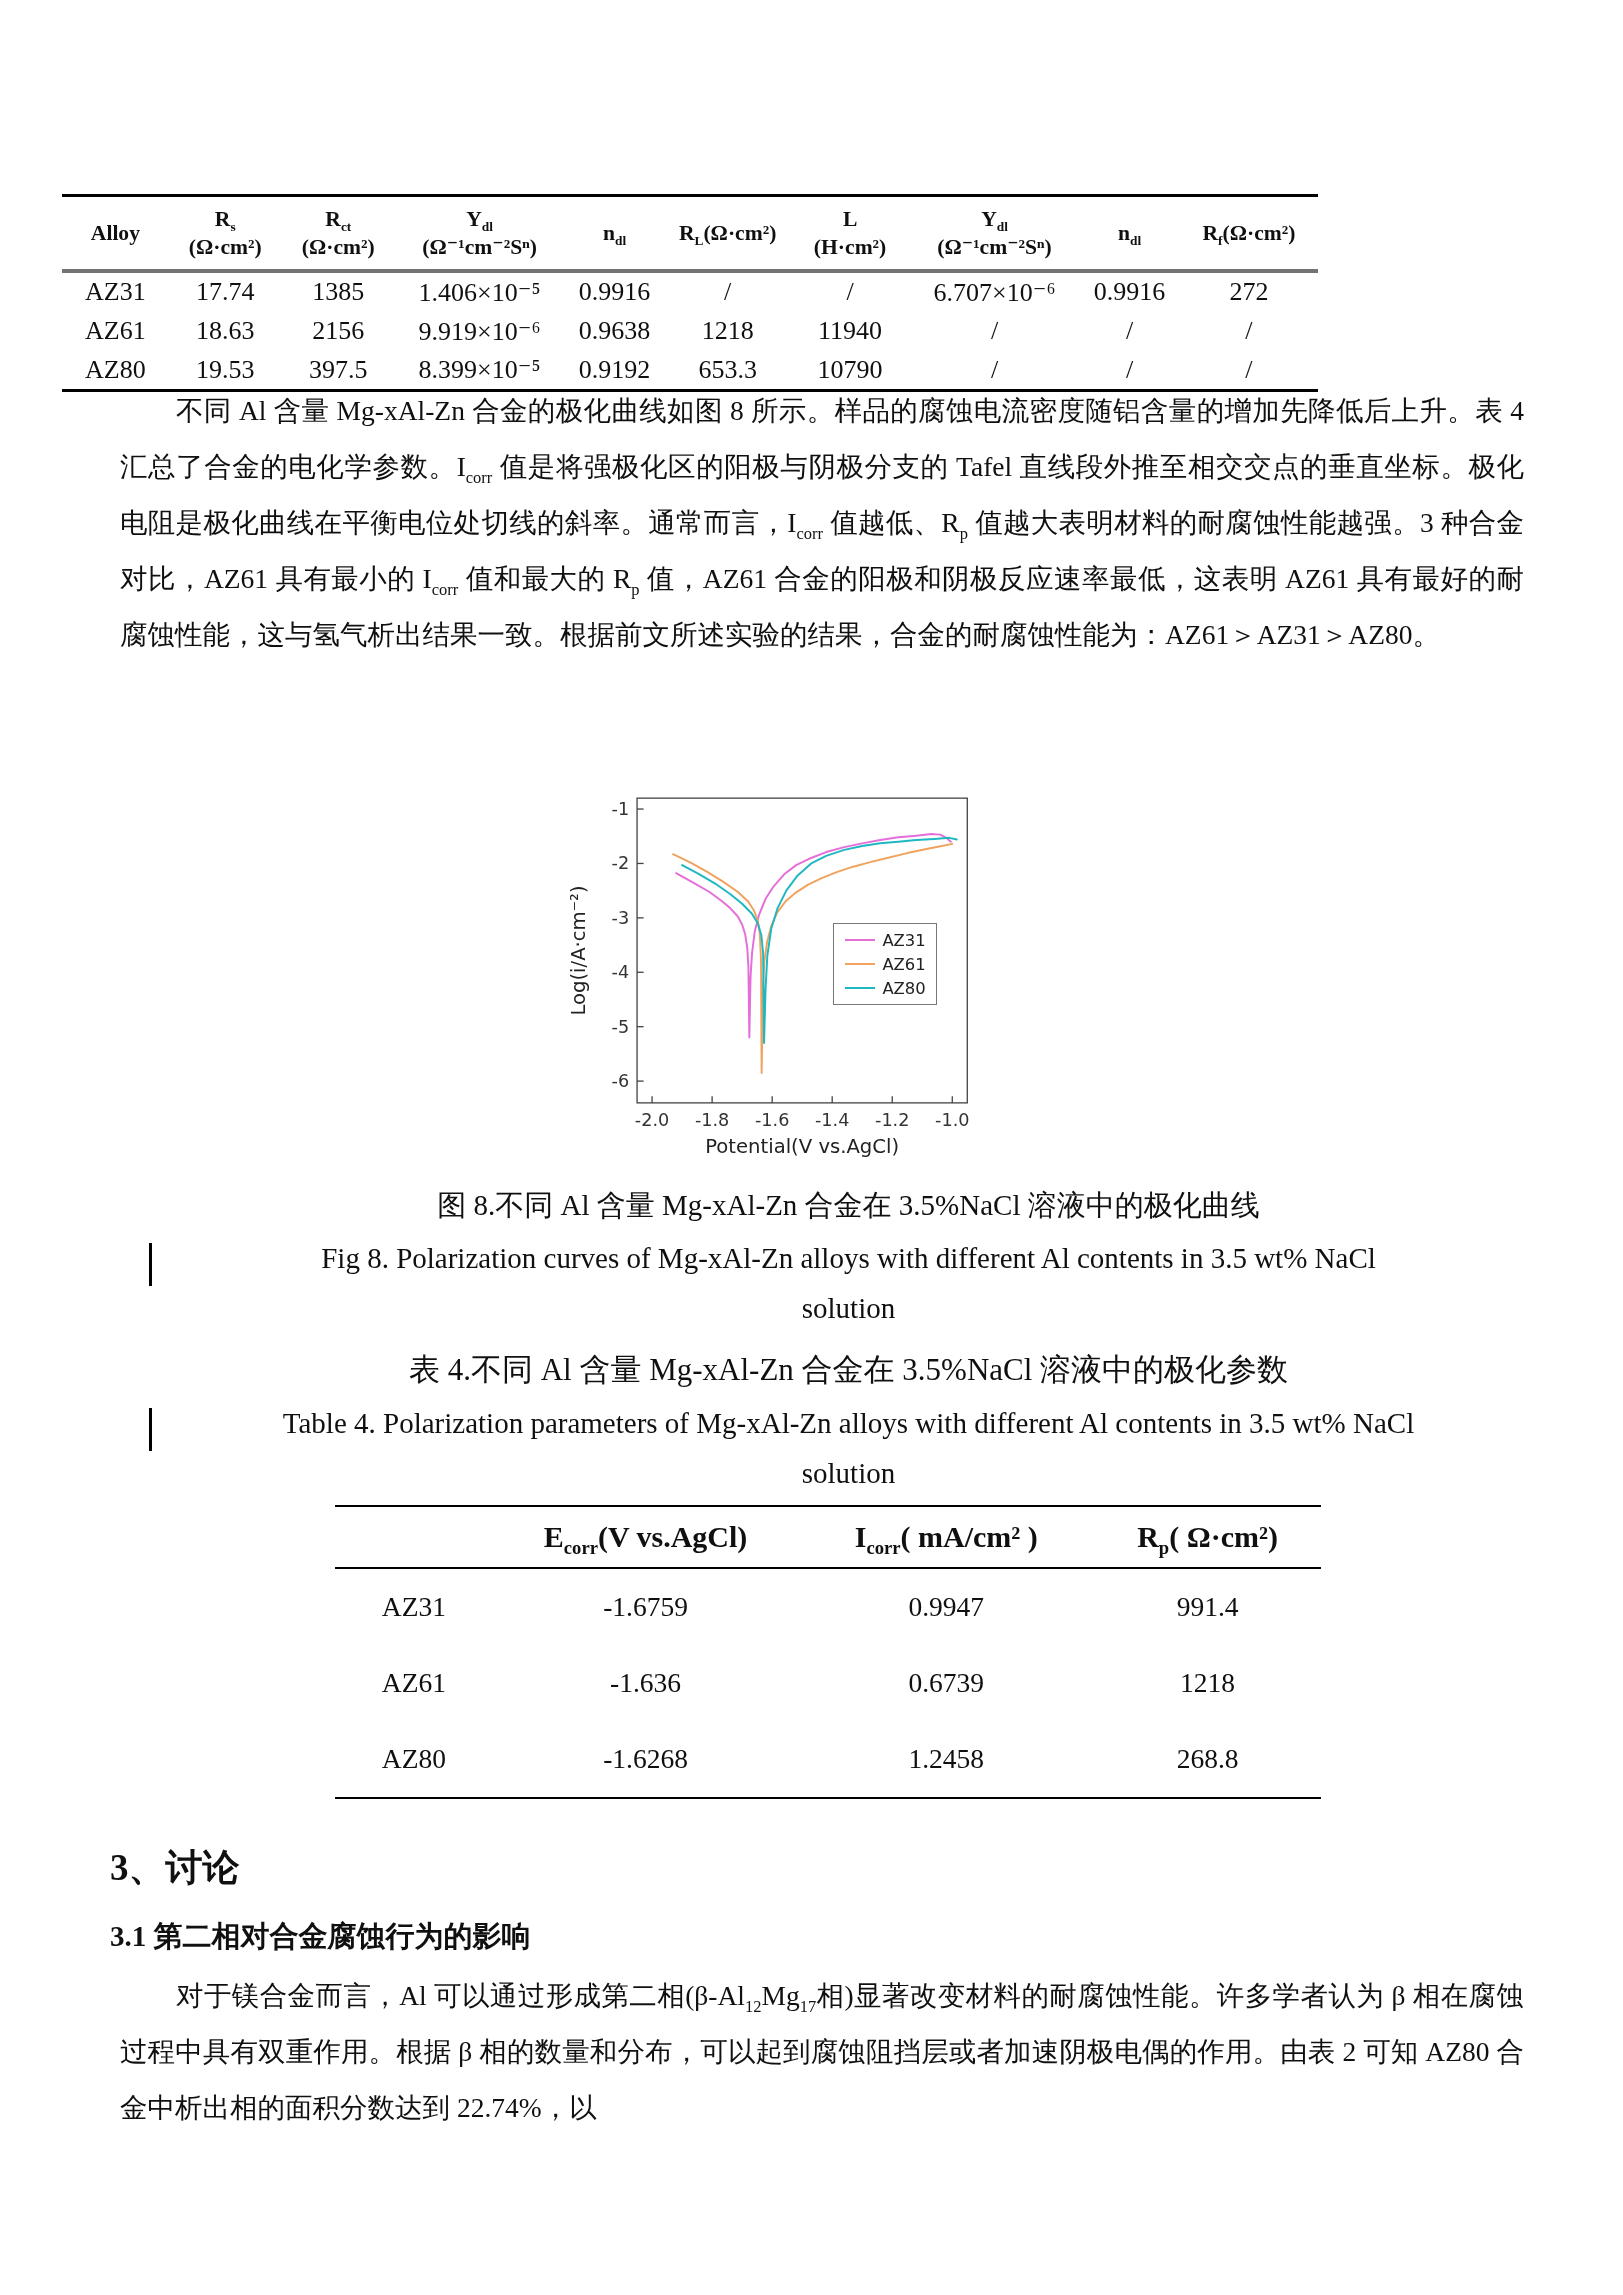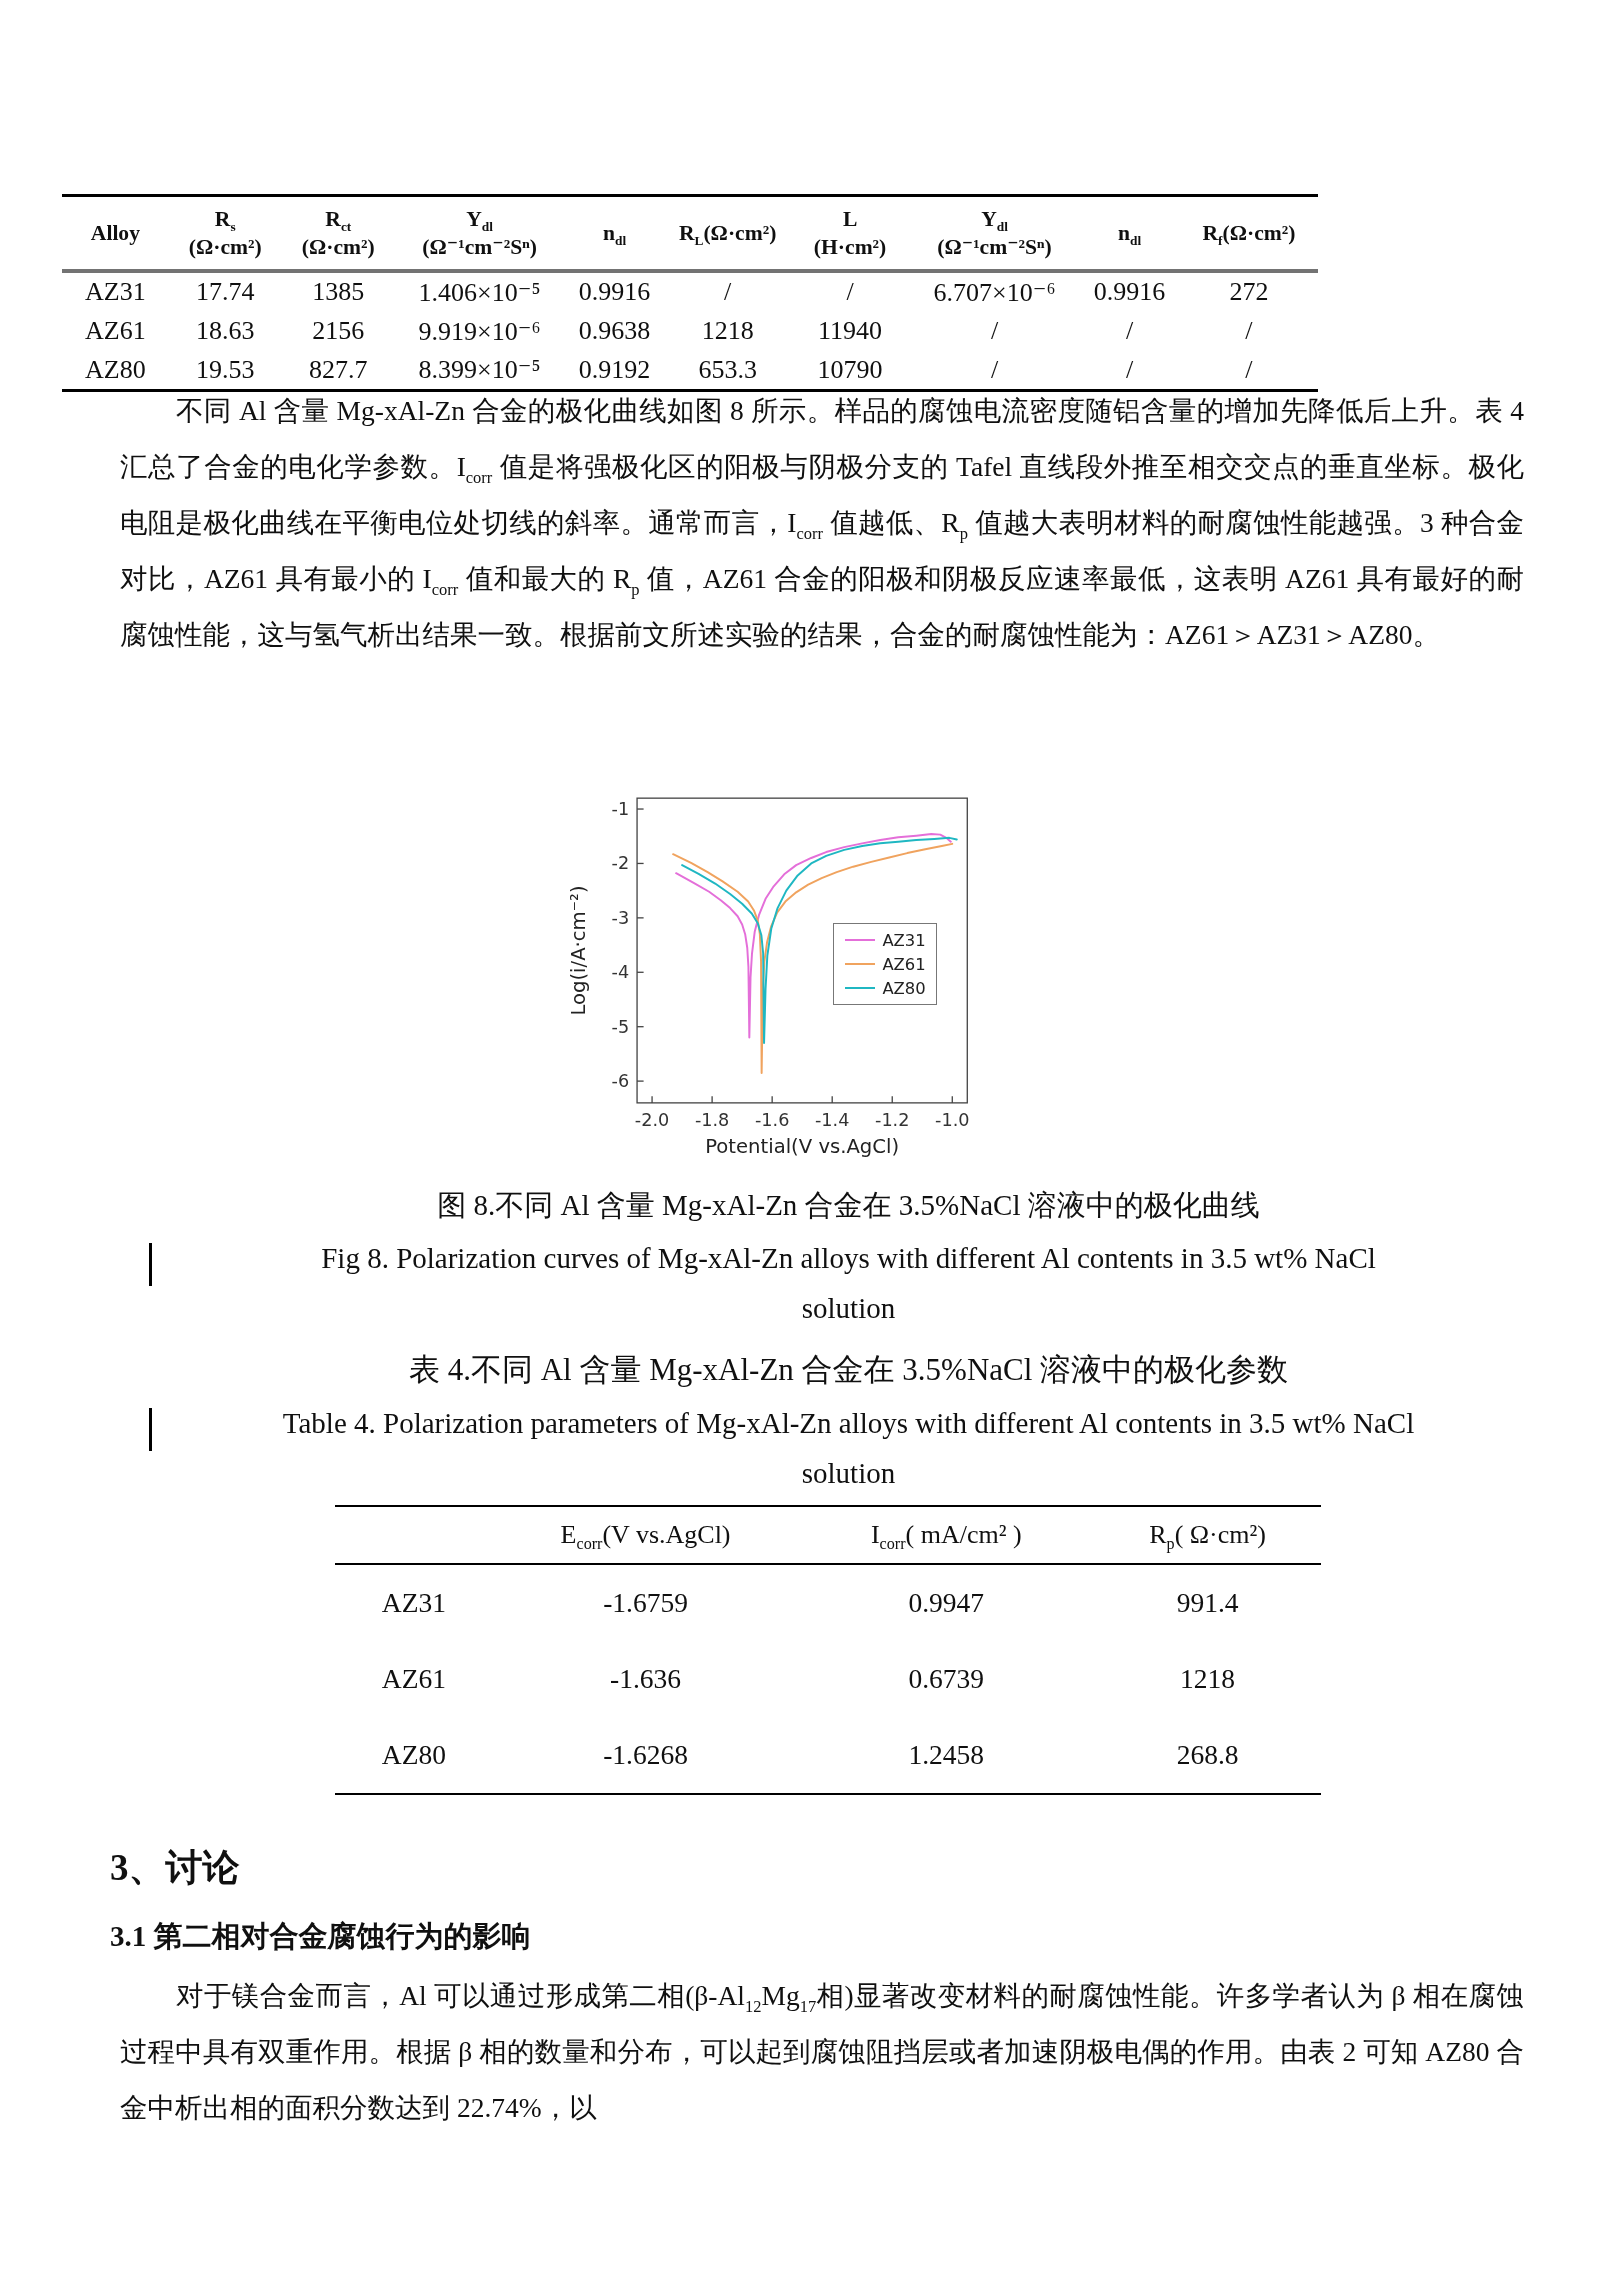--- a/index.html
+++ b/index.html
@@ -46,21 +46,21 @@
 
   
   .marker{position:absolute;left:149px;width:2.6px;height:43px;background:#000;}
   #marker1{top:1243px;}
   #marker2{top:1408px;}
 
   
   table.t4{position:absolute;left:335px;top:1505px;width:986px;border-collapse:collapse;
            border-top:2.6px solid #000;border-bottom:2.6px solid #000;}
   table.t4 thead tr{border-bottom:2px solid #000;}
-  table.t4 th{font-size:26px;font-weight:400;text-align:center;padding:13px 3.9px;}
+  table.t4 th{font-size:30px;font-weight:700;text-align:center;padding:13px 3.9px;}
   table.t4 th sub{font-size:62%;line-height:0;}
   table.t4 td{font-size:27.5px;text-align:center;padding:22px 3.9px;}
 
   
   .sec{position:absolute;left:110px;top:1843px;margin:0;font-size:37px;font-weight:700;}
   .subsec{position:absolute;left:110px;top:1917px;margin:0;font-size:29px;font-weight:700;}
 </style>
 </head>
 <body>
 
@@ -139,21 +139,21 @@
         <td>0.9638</td>
         <td>1218</td>
         <td>11940</td>
         <td>/</td>
         <td>/</td>
         <td>/</td>
       </tr>
       <tr>
         <td>AZ80</td>
         <td>19.53</td>
-        <td>827.7</td>
+        <td>397.5</td>
         <td>8.399×10⁻⁵</td>
         <td>0.9192</td>
         <td>653.3</td>
         <td>10790</td>
         <td>/</td>
         <td>/</td>
         <td>/</td>
       </tr>
     </tbody>
   </table>

